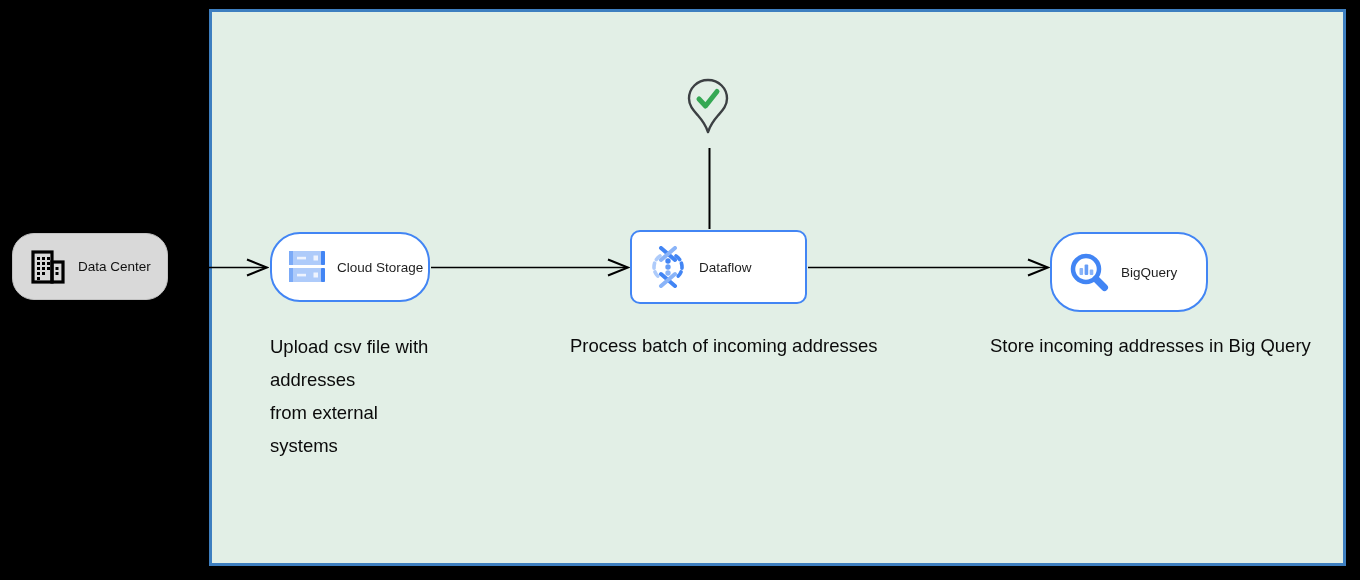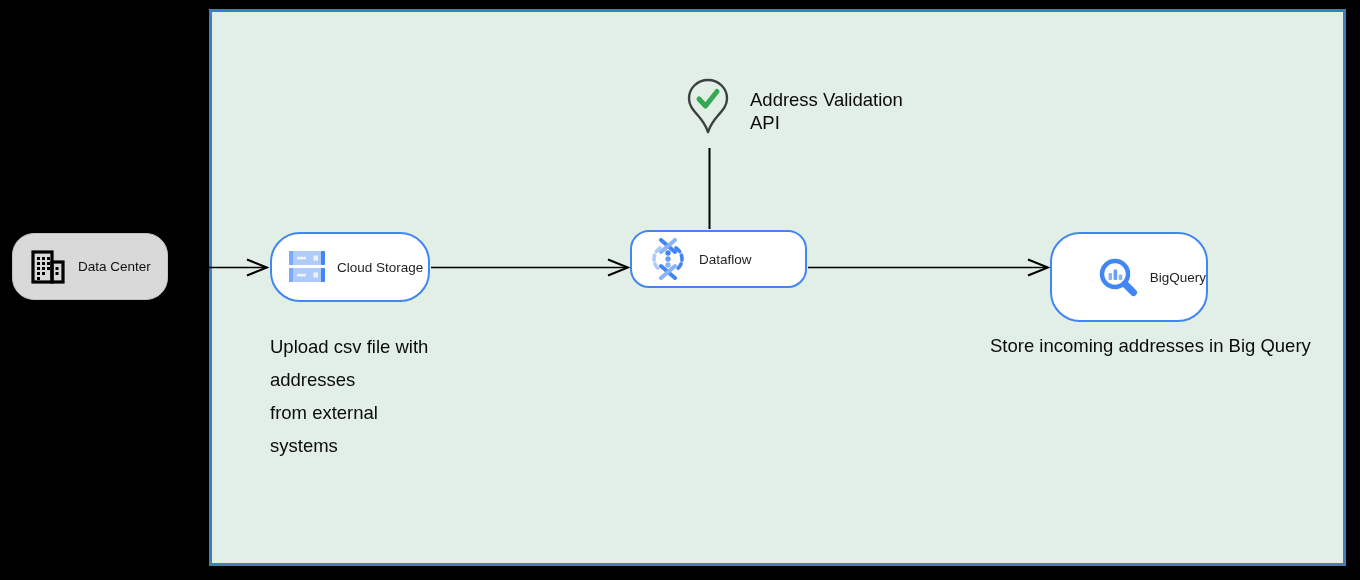--- a/index.html
+++ b/index.html
@@ -28,22 +28,22 @@
     display:flex;align-items:center;
     gap:12px;padding-left:17px;box-sizing:border-box;
     background:#ffffff;
     border:2.5px solid #4285f4;
     border-radius:30px;
     color:#1f1f1f;
     font-size:13.5px;
   }
   .node .nlabel{white-space:nowrap;}
   .node-cloud-storage{left:270px;top:232px;width:160px;height:70px;}
-  .node-dataflow{left:630px;top:230px;width:177px;height:58px;border-radius:19px;}
-  .node-bigquery{left:1050px;top:232px;width:158px;height:90px;justify-content:flex-end;}
+  .node-dataflow{left:630px;top:230px;width:177px;height:74px;border-radius:10px;}
+  .node-bigquery{left:1050px;top:232px;width:158px;height:80px;}
 
   .node-data-center{
     left:12px;top:233px;width:156px;height:67px;
     background:#d9d9d9;border:1px solid #c2c2c2;border-radius:22px;
     color:#111;
   }
 
   .icon{flex:none;display:block;}
 
   
@@ -76,22 +76,20 @@
     <line x1="431" y1="267.5" x2="627" y2="267.5" stroke="#000" stroke-width="1.6" marker-end="url(#openArrow)"></line>
     <line x1="808" y1="267.5" x2="1047" y2="267.5" stroke="#000" stroke-width="1.6" marker-end="url(#openArrow)"></line>
     <line x1="709.5" y1="148" x2="709.5" y2="229" stroke="#000" stroke-width="2"></line>
   </svg>
 
   <svg class="pin-icon" width="42" height="58" viewBox="0 0 42 58">
     <path d="M21 2 C10 2 2 10.5 2 20.5 C2 28 6.6 32.6 11 37.5 C14.6 41.6 18.4 46.2 21 54
              C23.6 46.2 27.4 41.6 31 37.5 C35.4 32.6 40 28 40 20.5 C40 10.5 32 2 21 2 Z" fill="none" stroke="#3c4043" stroke-width="2.4" stroke-linejoin="round"></path>
     <path d="M12 21 L18.5 28 L30 13.5" fill="none" stroke="#34a853" stroke-width="5" stroke-linecap="round" stroke-linejoin="round"></path>
   </svg>
-  <div class="caption caption-av">Address Validation
-API</div>
 
   <div class="node node-data-center">
     <svg class="icon" width="36" height="36" viewBox="0 0 36 36">
       <rect x="3" y="3" width="19" height="30" fill="none" stroke="#000" stroke-width="3.2"></rect>
       <g fill="#000">
         <rect x="7" y="8" width="3" height="3"></rect>
           <rect x="12" y="8" width="3" height="3"></rect>
           <rect x="17" y="8" width="3" height="3"></rect>
         <rect x="7" y="13" width="3" height="3"></rect>
           <rect x="12" y="13" width="3" height="3"></rect>
@@ -157,15 +155,16 @@
         <rect x="20.7" y="17.5" width="3.6" height="5.5" rx="1"></rect>
       </g>
     </svg>
     <span class="nlabel">BigQuery</span>
   </div>
 
   <div class="caption caption-cs">Upload csv file with
 addresses
 from external
 systems</div>
+  <div class="caption caption-df">Process batch of incoming addresses</div>
   <div class="caption caption-bq">Store incoming addresses in Big Query</div>
 
 </div>
 
 </body></html>

